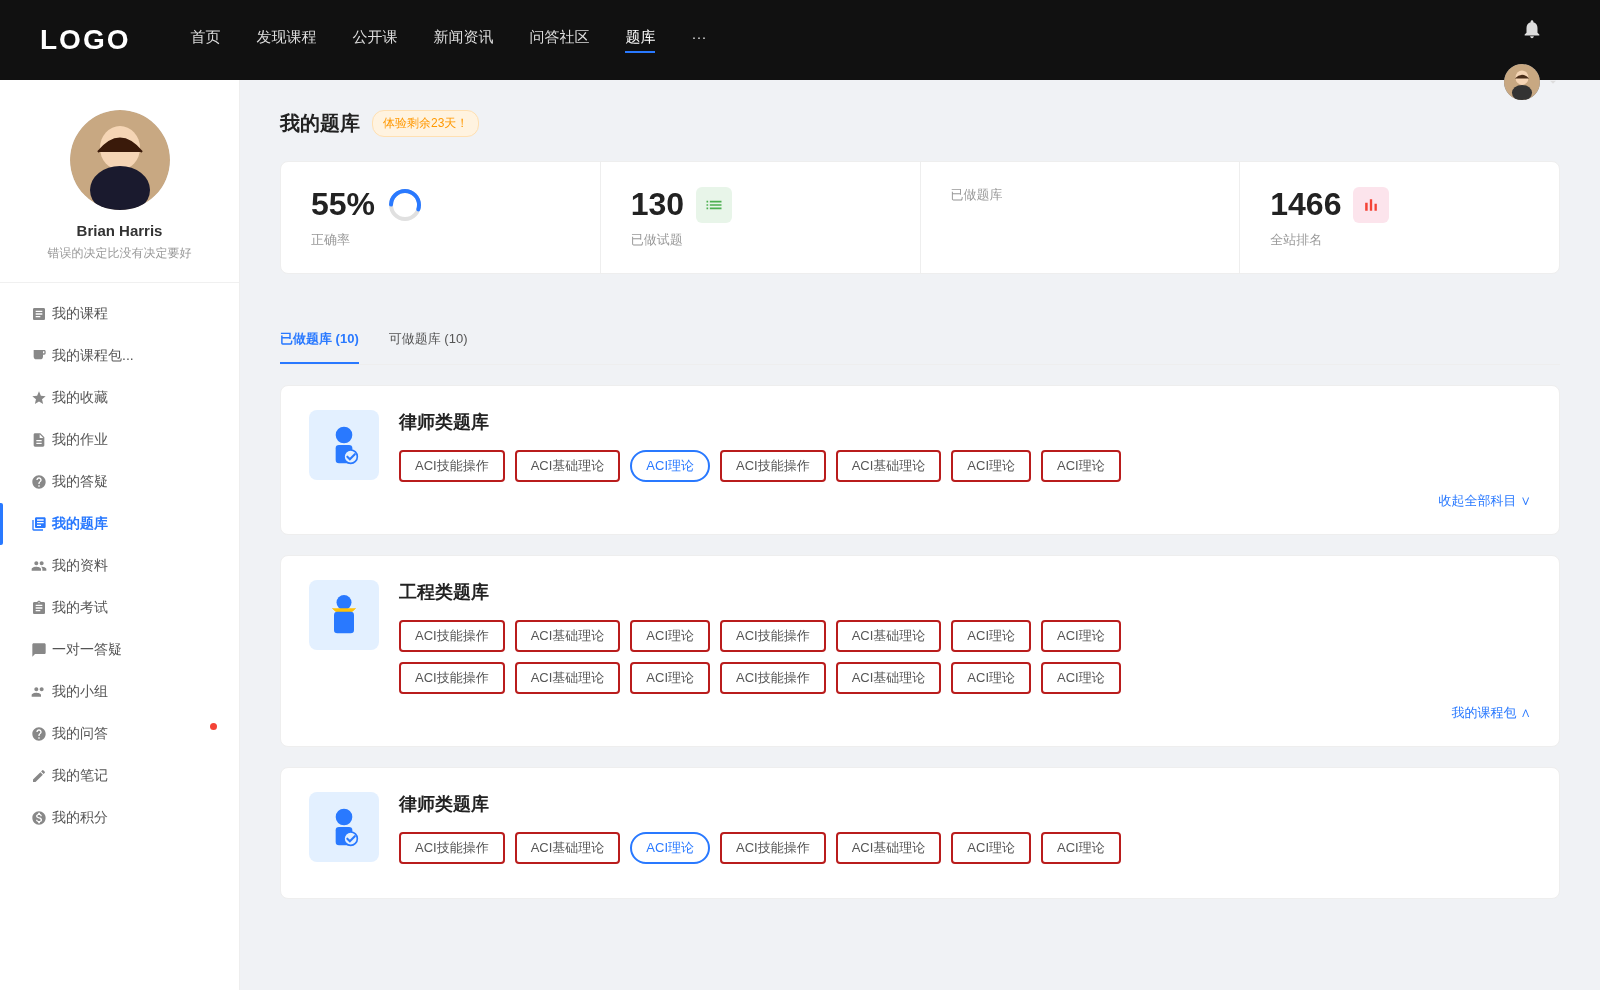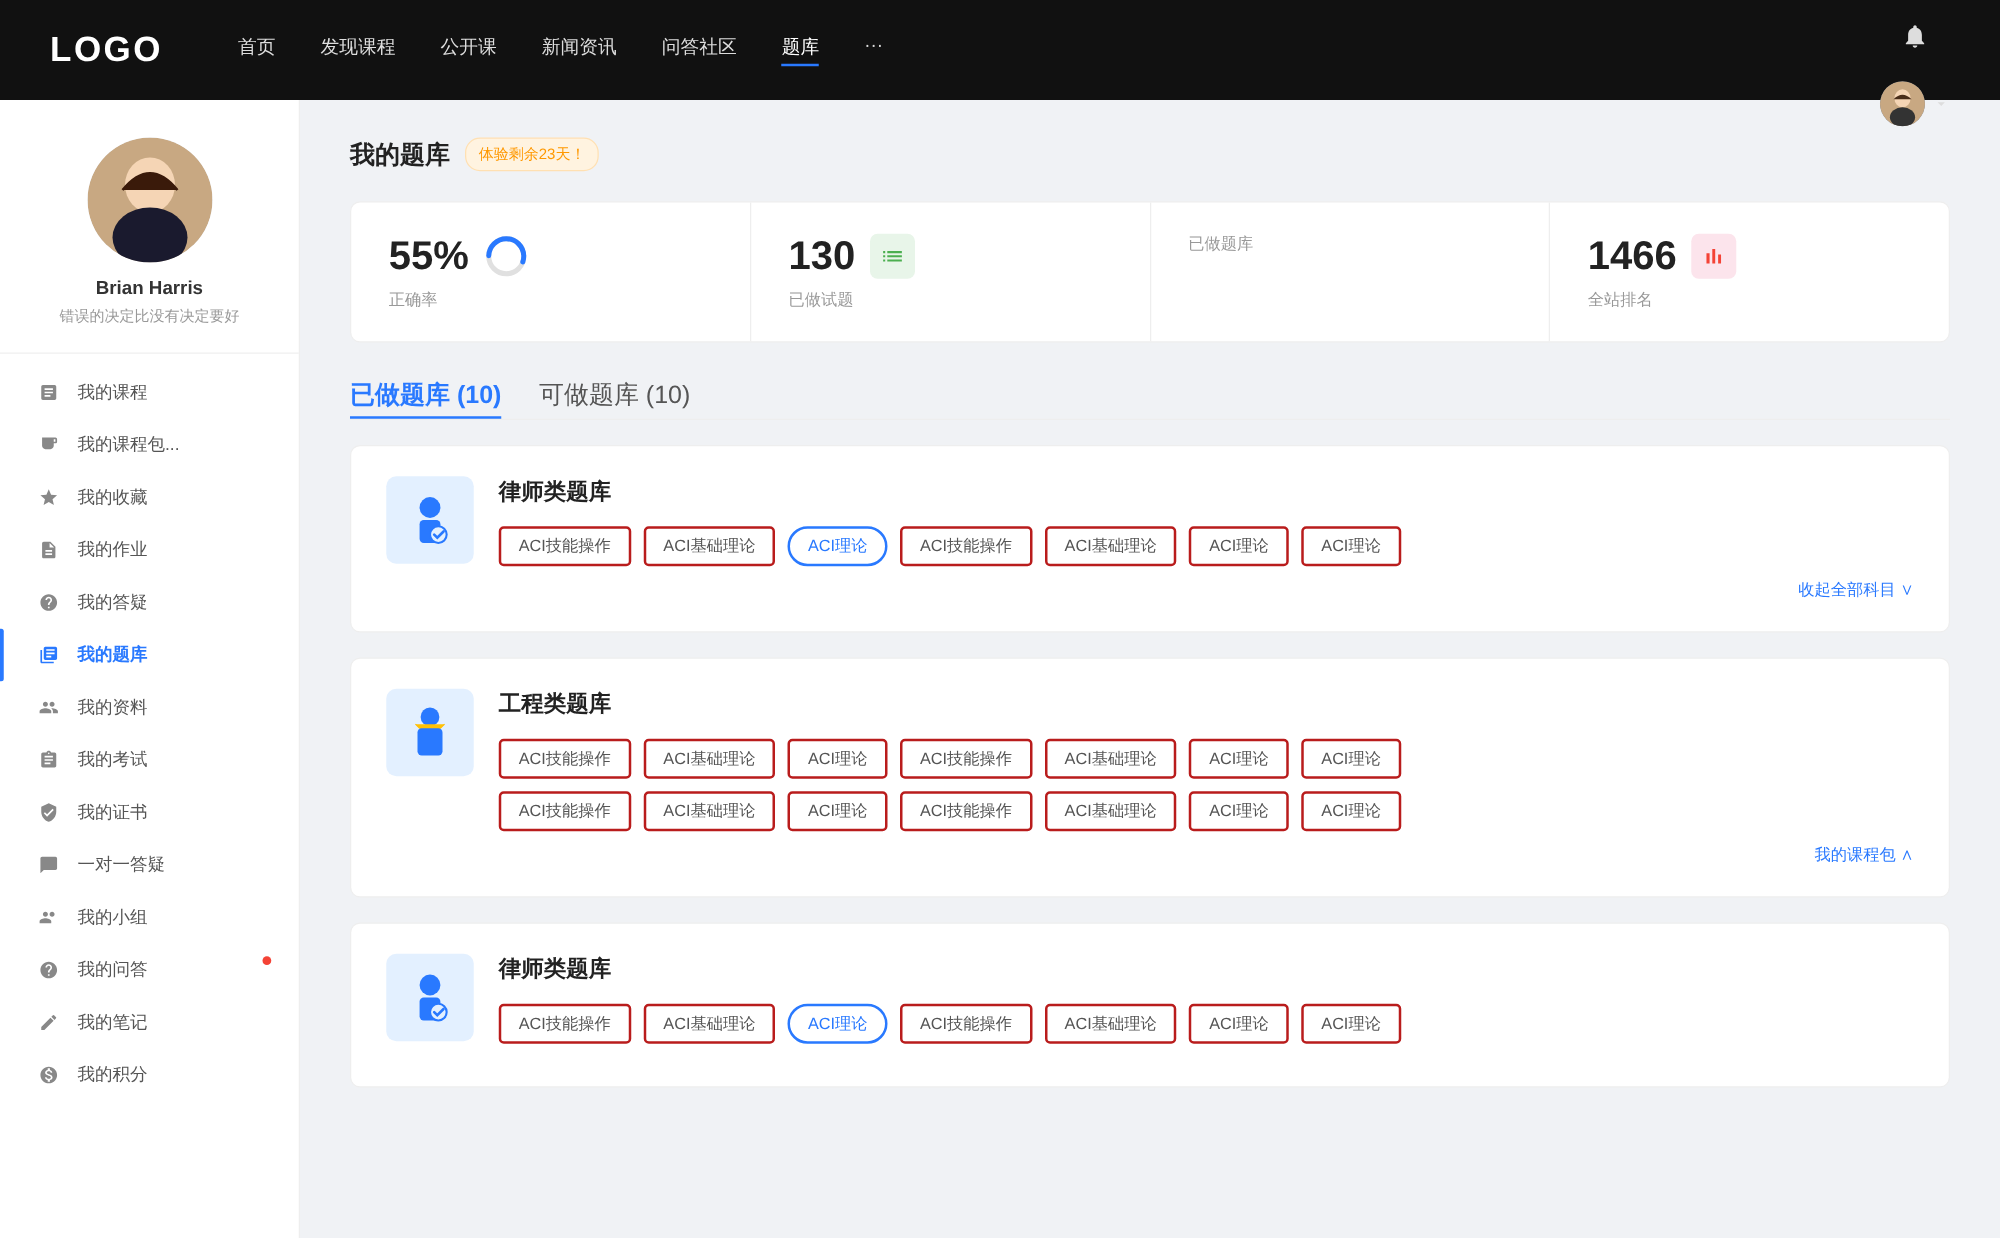--- a/index.html
+++ b/index.html
@@ -109,21 +109,21 @@
     .profile-motto {
       font-size: 12px;
       color: #999;
     }
     .sidebar-menu {
       margin-top: 10px;
     }
     .sidebar-item {
       display: flex;
       align-items: center;
-      gap: 14px;
+      gap: 4px;
       padding: 12px 30px;
       font-size: 14px;
       color: #555;
       cursor: pointer;
       position: relative;
     }
     .sidebar-item.active {
       color: #2979ff;
       font-weight: 600;
     }
@@ -225,25 +225,26 @@
 
     
     .tabs-row {
       display: flex;
       gap: 30px;
       margin-bottom: 20px;
       border-bottom: 1px solid #eee;
       padding-bottom: 0;
     }
     .tab-item {
-      font-size: 20px;
+      font-size: 13px;
       color: #555;
       cursor: pointer;
-      padding-bottom: 6px;
+      padding-bottom: 16px;
       position: relative;
+      margin-top: 28px;
     }
     .tab-item.active {
       color: #2979ff;
       font-weight: 600;
     }
     .tab-item.active::after {
       content: '';
       position: absolute;
       bottom: 0;
       left: 0;
@@ -434,28 +435,20 @@
 
       <div class="sidebar-item">
         <span class="sidebar-item-icon">
           <svg width="16" height="16" viewBox="0 0 24 24" fill="#888">
               <path d="M19 3h-4.18C14.4 1.84 13.3 1 12 1c-1.3 0-2.4.84-2.82 2H5c-1.1 0-2 .9-2 2v14c0 1.1.9 2 2 2h14c1.1 0 2-.9 2-2V5c0-1.1-.9-2-2-2zm-7 0c.55 0 1 .45 1 1s-.45 1-1 1-1-.45-1-1 .45-1 1-1zm2 14H7v-2h7v2zm3-4H7v-2h10v2zm0-4H7V7h10v2z"></path>
             </svg>
         </span>
         <span>我的考试</span>
       </div>
 
-      <div class="sidebar-item">
-        <span class="sidebar-item-icon">
-          <svg width="16" height="16" viewBox="0 0 24 24" fill="#888">
-              <path d="M12 1L3 5v6c0 5.55 3.84 10.74 9 12 5.16-1.26 9-6.45 9-12V5l-9-4zm-2 16l-4-4 1.41-1.41L10 14.17l6.59-6.59L18 9l-8 8z"></path>
-            </svg>
-        </span>
-        <span>我的证书</span>
-      </div>
 
       <div class="sidebar-item">
         <span class="sidebar-item-icon">
           <svg width="16" height="16" viewBox="0 0 24 24" fill="#888">
               <path d="M20 2H4c-1.1 0-2 .9-2 2v18l4-4h14c1.1 0 2-.9 2-2V4c0-1.1-.9-2-2-2z"></path>
             </svg>
         </span>
         <span>一对一答疑</span>
       </div>
 

